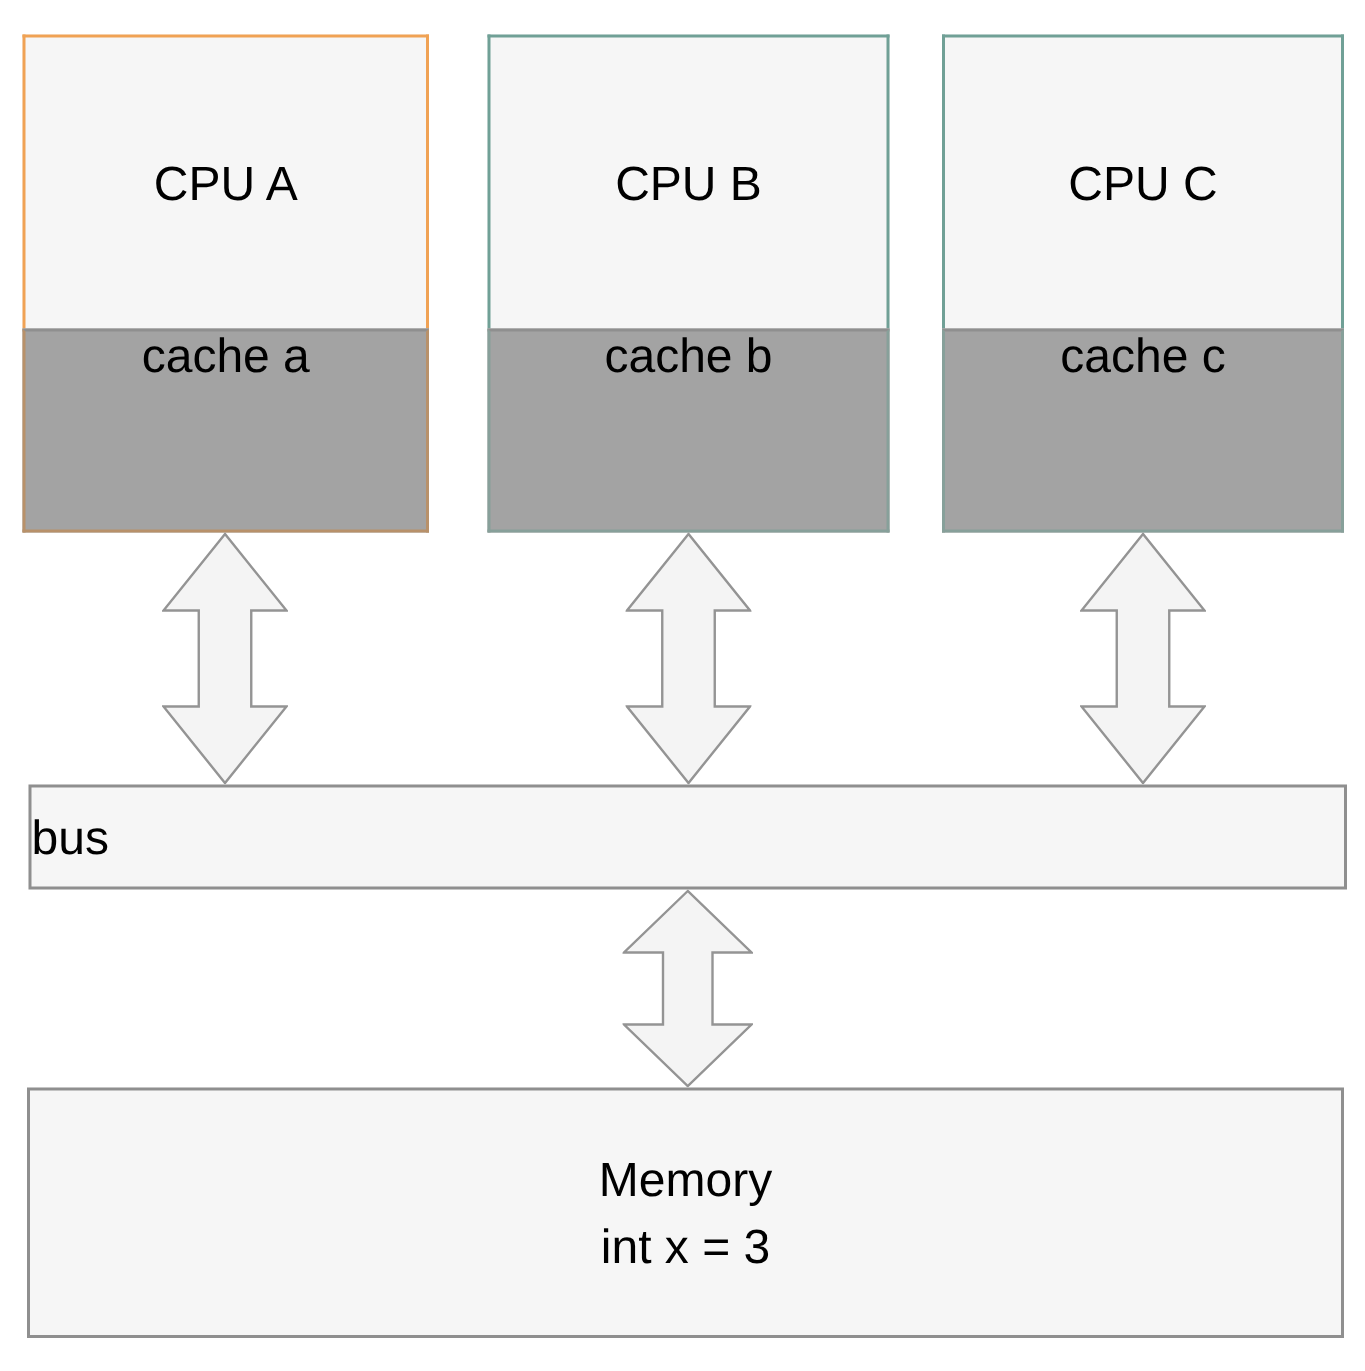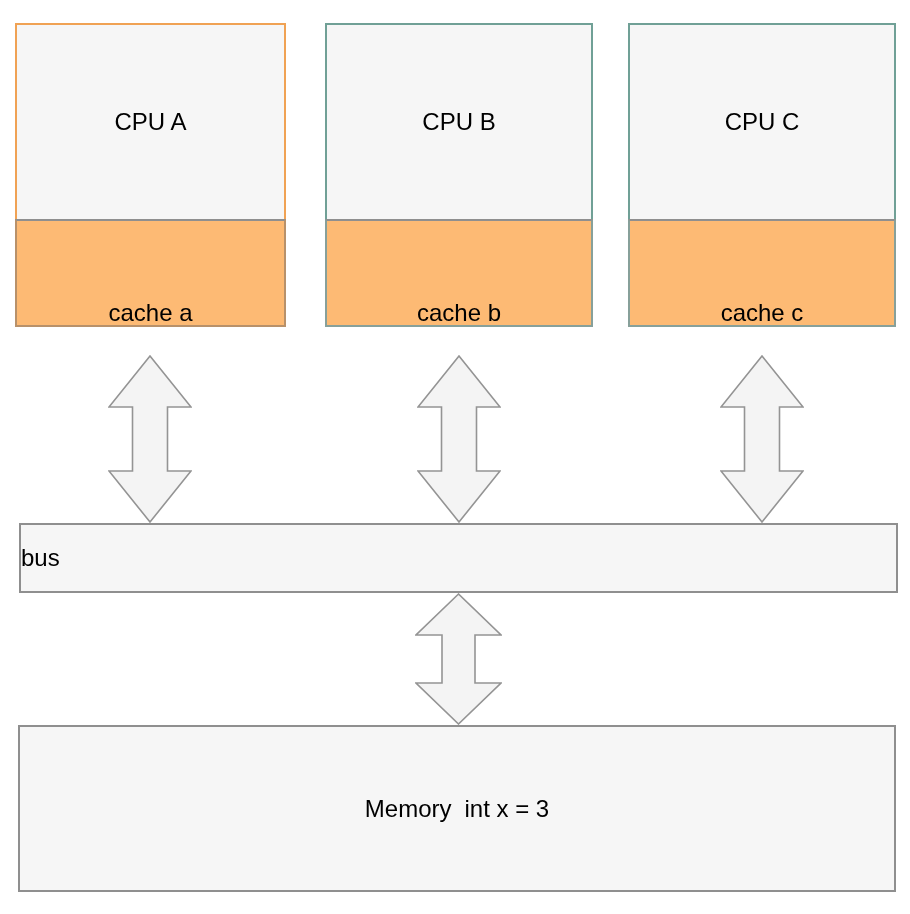--- a/index.html
+++ b/index.html
@@ -4,44 +4,44 @@
 <style>
   html,body{margin:0;padding:0;background:#ffffff;}
   body{font-family:"Liberation Sans","DejaVu Sans",sans-serif;color:#000;}
   .canvas{position:relative;width:910px;height:914px;background:#ffffff;overflow:hidden;}
 
   
   .column{position:absolute;top:23px;height:332px;box-sizing:border-box;}
   .cpu-box{box-sizing:border-box;height:196px;background:#f6f6f6;
            border-style:solid;border-width:2px 2px 0 2px;
            display:flex;align-items:center;justify-content:center;}
-  .cache-box{box-sizing:border-box;height:108px;background:#fdba74;
+  .cache-box{box-sizing:border-box;height:136px;background:#a3a3a3;
            border-style:solid;border-width:2px;border-top-color:#8f8f8f !important;
-           display:flex;align-items:flex-end;justify-content:center;}
+           display:flex;align-items:flex-start;justify-content:center;}
   .col-a .cpu-box{border-color:var(--cpu-a-border);}
   .col-a .cache-box{border-color:var(--cache-a-border);}
   .col-b .cpu-box{border-color:var(--cpu-b-border);}
   .col-b .cache-box{border-color:var(--cache-b-border);}
   .col-c .cpu-box{border-color:var(--cpu-c-border);}
   .col-c .cache-box{border-color:var(--cache-c-border);}
   .col-a{left:15px;width:271px;}
   .col-b{left:325px;width:268px;}
   .col-c{left:628px;width:268px;}
 
-  .node-label{font-size:24px;line-height:1;}
+  .node-label{font-size:32px;line-height:1;}
 
   
   .bus{position:absolute;left:19px;top:523px;width:879px;height:70px;box-sizing:border-box;
        background:#f6f6f6;border:2px solid var(--neutral-border);
        display:flex;align-items:center;}
 
   
   .memory{position:absolute;left:18px;top:725px;width:878px;height:167px;box-sizing:border-box;
        background:#f6f6f6;border:2px solid var(--neutral-border);
-       display:flex;flex-direction:row;align-items:center;justify-content:center;gap:13px;}
+       display:flex;flex-direction:column;align-items:center;justify-content:center;gap:13px;}
   .memory .node-label{line-height:1;}
 
   
   .connector{position:absolute;}
   .connector svg{display:block;}
   .connector polygon{fill:var(--arrow-fill);stroke:var(--arrow-stroke);stroke-width:1.6;stroke-linejoin:miter;}
   .conn-a{left:108px;top:355px;}
   .conn-b{left:417px;top:355px;}
   .conn-c{left:720px;top:355px;}
   .conn-mem{left:415px;top:593px;}

